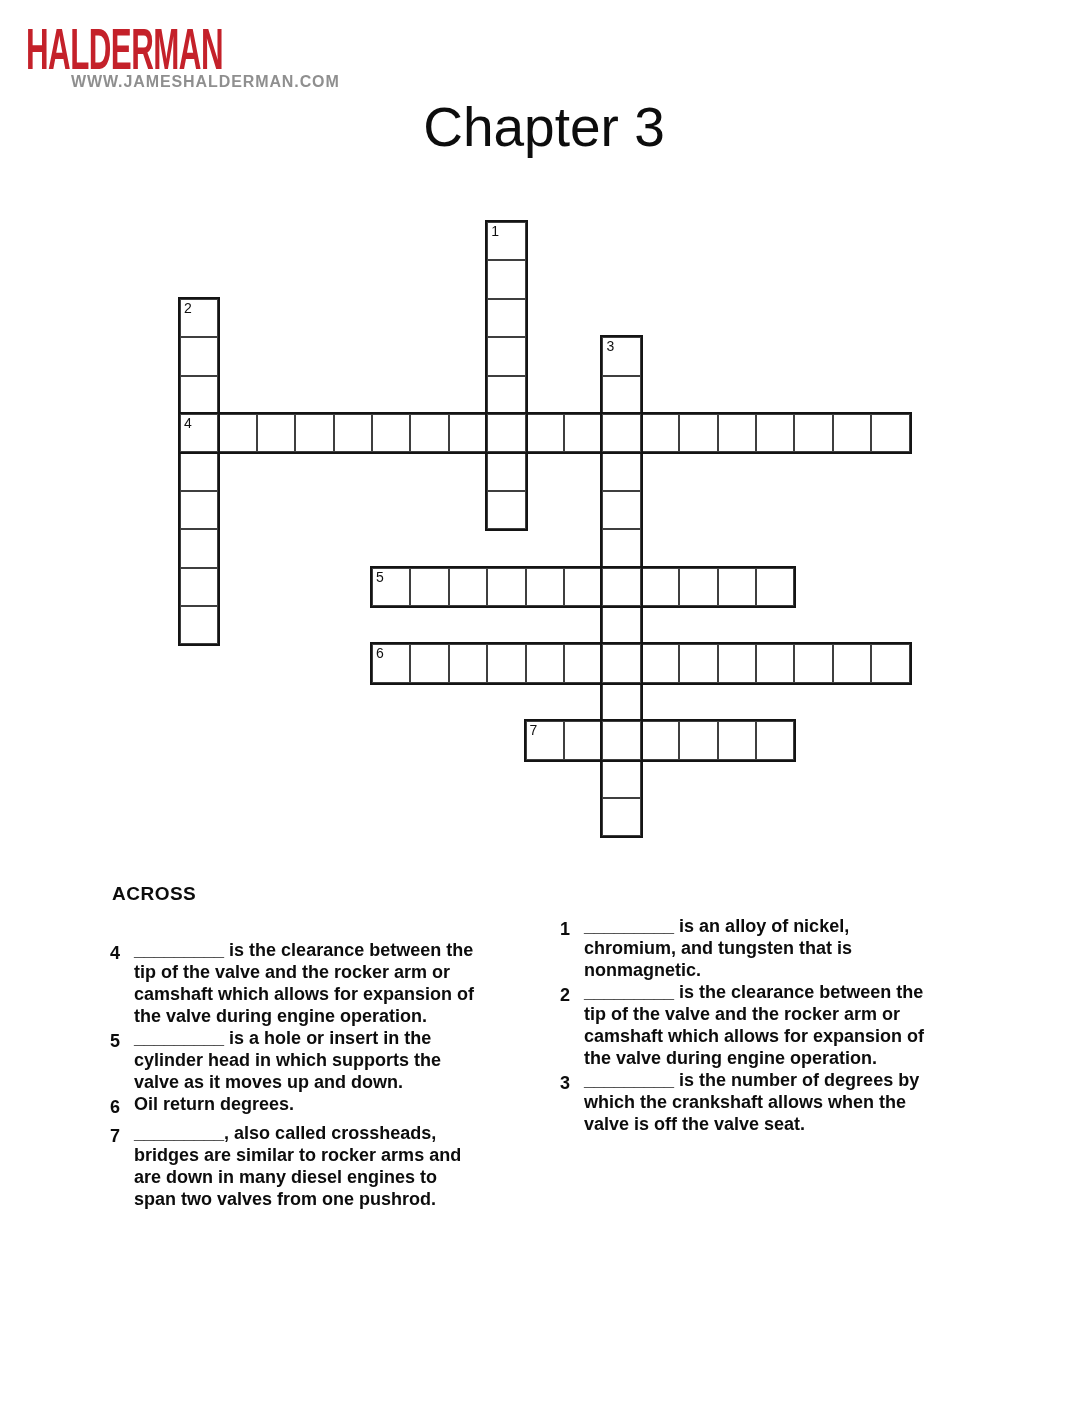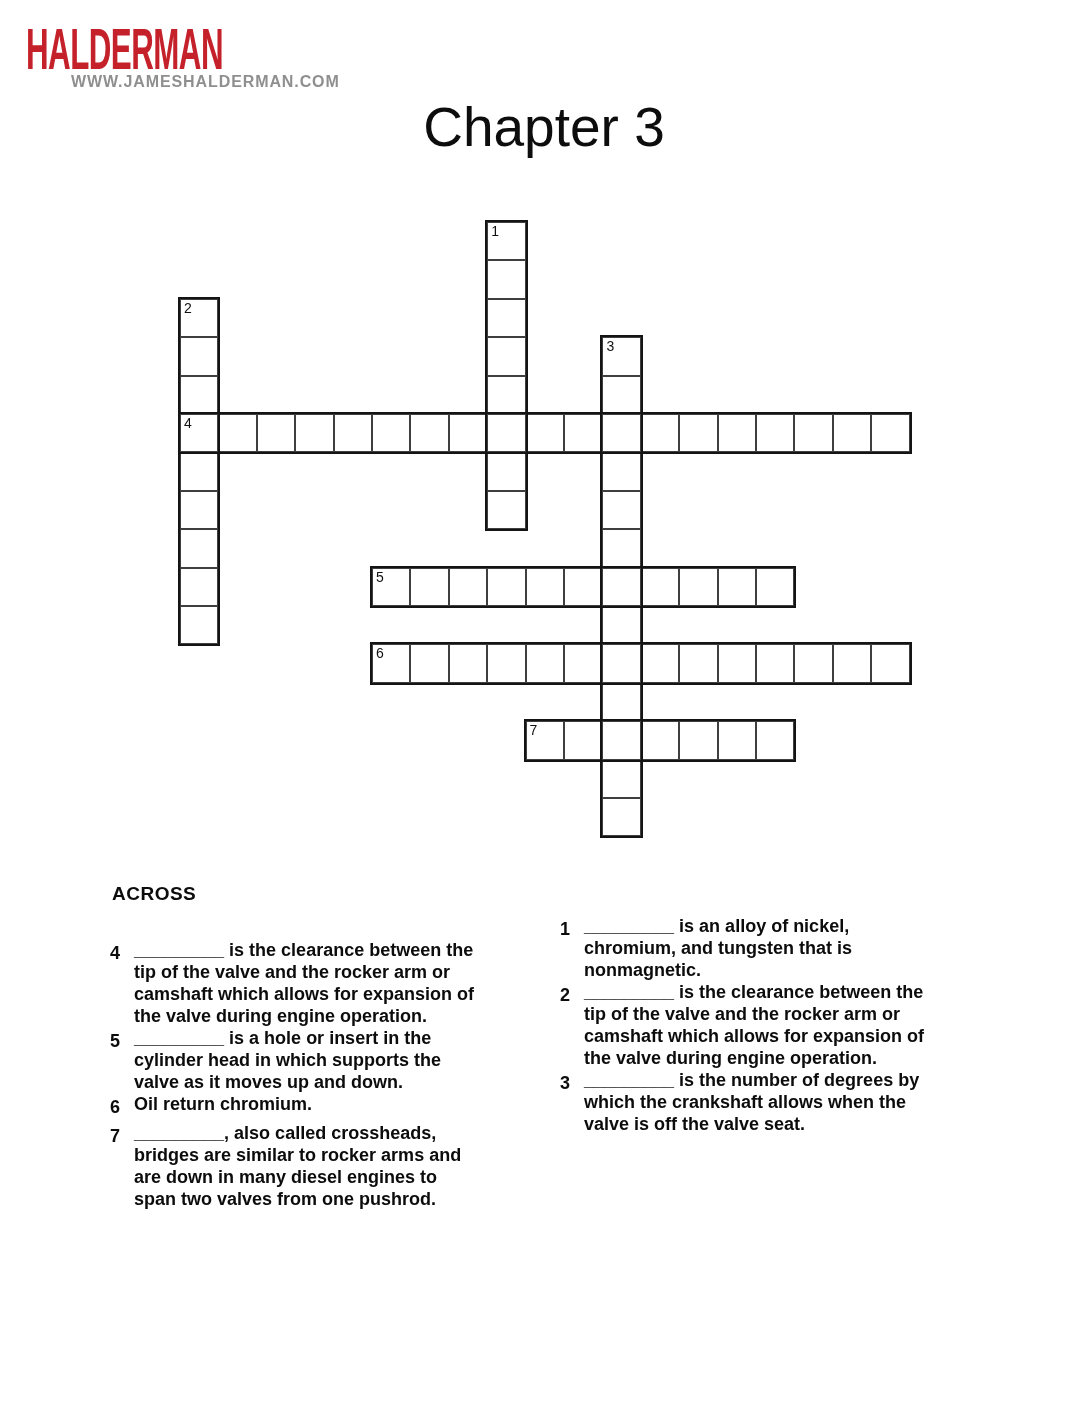--- a/index.html
+++ b/index.html
@@ -203,21 +203,21 @@
 the valve during engine operation.</div>
         </div>
         <div class="clue">
           <span class="clue-number">5</span>
           <div class="clue-text">_________ is a hole or insert in the
 cylinder head in which supports the
 valve as it moves up and down.</div>
         </div>
         <div class="clue">
           <span class="clue-number">6</span>
-          <div class="clue-text">Oil return chromium.</div>
+          <div class="clue-text">Oil return degrees.</div>
         </div>
         <div class="clue">
           <span class="clue-number">7</span>
           <div class="clue-text">_________, also called crossheads,
 bridges are similar to rocker arms and
 are down in many diesel engines to
 span two valves from one pushrod.</div>
         </div>
       </div>
   </div>

